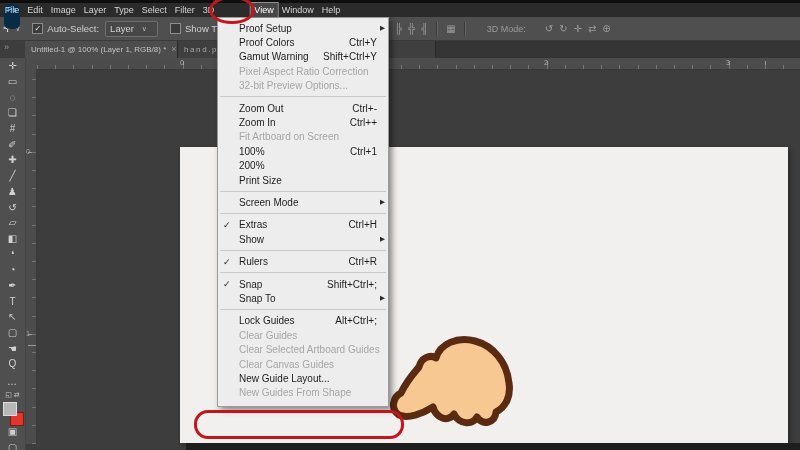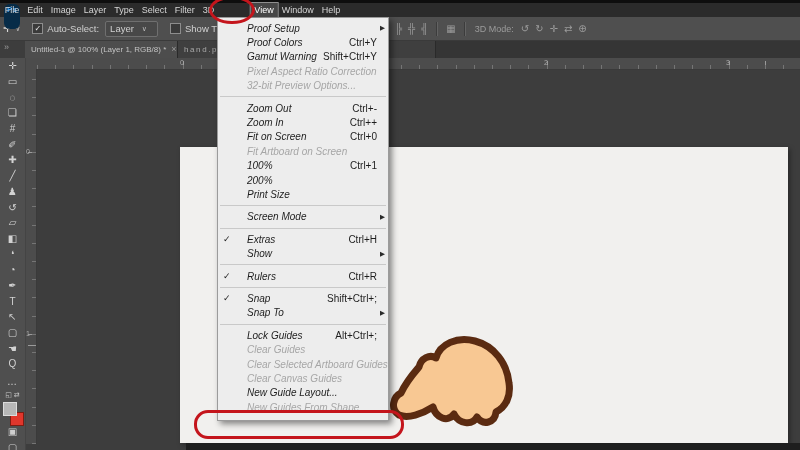--- a/index.html
+++ b/index.html
@@ -19,21 +19,21 @@
   #optionsbar .icon{color:#d8d8d8;font-size:11px;margin:0 3px;}
   .chev{font-size:7px;color:#bdbdbd;margin-right:6px;}
   .cbox{width:9px;height:9px;border:1px solid #8d8d8d;background:#3a3a3a;display:inline-block;
         margin:0 4px 0 6px;font-size:8px;line-height:9px;text-align:center;color:#e8e8e8;}
   .cbox.checked::after{content:"✓";}
   #layer-select{border:1px solid #6f6f6f;background:#484848;height:14px;line-height:14px;
         padding:0 4px;margin:0 6px;border-radius:2px;display:inline-flex;align-items:center;gap:8px;}
   .vsep{width:1px;height:14px;background:#3c3c3c;border-right:1px solid #636363;margin:0 5px;}
   #ob-right{position:absolute;left:392px;top:0;height:23px;display:flex;align-items:center;color:#9b9b9b;}
   #ob-right .dim-icon{font-size:10px;margin:0 3px;color:#9b9b9b;}
-  #mode-label{font-size:9px;margin:0 4px;}
+  #mode-label{font-size:9px;margin:0 16px;}
   
   #tabbar{position:absolute;left:25px;top:40px;width:775px;height:18px;background:#353535;display:flex;z-index:3;}
   .tab{height:18px;display:flex;align-items:center;padding:0 6px;border-right:1px solid #2a2a2a;
        font-size:8px;color:#a9a9a9;white-space:nowrap;overflow:hidden;}
   .tab.active{background:#4d4d4d;color:#c3c3c3;}
   .tab:not(.active){background:#3f3f3f;}
   .tab .tab-close{margin-left:5px;font-size:9px;color:#9a9a9a;}
   #panel-chevrons{position:absolute;left:4px;top:42px;color:#9a9a9a;font-size:9px;z-index:3;}
   
   #ruler-corner{position:absolute;left:25px;top:58px;width:11px;height:11px;background:#4c4c4c;
@@ -61,21 +61,21 @@
   #swatches{position:absolute;left:3px;top:344px;width:20px;height:24px;}
   #swatch-back{position:absolute;left:7px;top:10px;width:12px;height:12px;border:1px solid #7e1c12;}
   #swatch-front{position:absolute;left:0;top:0;width:12px;height:12px;border:1px solid #dcdcdc;}
   #quickmask{position:absolute;left:0;top:368px;width:25px;text-align:center;color:#cfcfcf;font-size:10px;}
   #screenmode{position:absolute;left:0;top:384px;width:25px;text-align:center;color:#cfcfcf;font-size:10px;}
   
   #view-menu{position:absolute;left:217px;top:17px;width:170px;background:#ededed;
              border:1px solid #9b9b9b;box-shadow:3px 3px 6px rgba(0,0,0,.45);z-index:10;padding:3px 0 6px 0;}
   .menu-row{position:relative;height:14.4px;display:flex;align-items:center;font-size:10px;color:#1d1d1d;}
   .menu-row .check{position:absolute;left:5px;font-size:9px;color:#1d1d1d;}
-  .menu-row .mlabel{margin-left:29px;white-space:nowrap;font-style:italic;}
+  .menu-row .mlabel{margin-left:21px;white-space:nowrap;}
   .menu-row .mshortcut{position:absolute;right:11px;white-space:nowrap;}
   .menu-row .marrow{position:absolute;right:3px;font-size:6.5px;color:#2a2a2a;}
   .menu-row.disabled{color:#a6a6a6;text-align:right;}
   .menu-sep{height:1px;background:#c9c9c9;margin:3.5px 2px;}
   
   #red-ellipse{position:absolute;border:3px solid #c4151c;border-radius:50%;z-index:20;}
   #red-rect{position:absolute;border:3.5px solid #c4151c;border-radius:14px;z-index:20;}
   #hand{position:absolute;left:388px;top:326px;width:130px;height:122px;z-index:6;}
 </style>
 </head>
@@ -211,25 +211,20 @@
       <div class="menu-row">
         <span class="check"></span>
         <span class="mlabel">Zoom Out</span>
         <span class="mshortcut">Ctrl+-</span>
       </div>
       <div class="menu-row">
         <span class="check"></span>
         <span class="mlabel">Zoom In</span>
         <span class="mshortcut">Ctrl++</span>
       </div>
-      <div class="menu-row">
-        <span class="check"></span>
-        <span class="mlabel">Fit on Screen</span>
-        <span class="mshortcut">Ctrl+0</span>
-      </div>
       <div class="menu-row disabled">
         <span class="check"></span>
         <span class="mlabel">Fit Artboard on Screen</span>
       </div>
       <div class="menu-row">
         <span class="check"></span>
         <span class="mlabel">100%</span>
         <span class="mshortcut">Ctrl+1</span>
       </div>
       <div class="menu-row">

